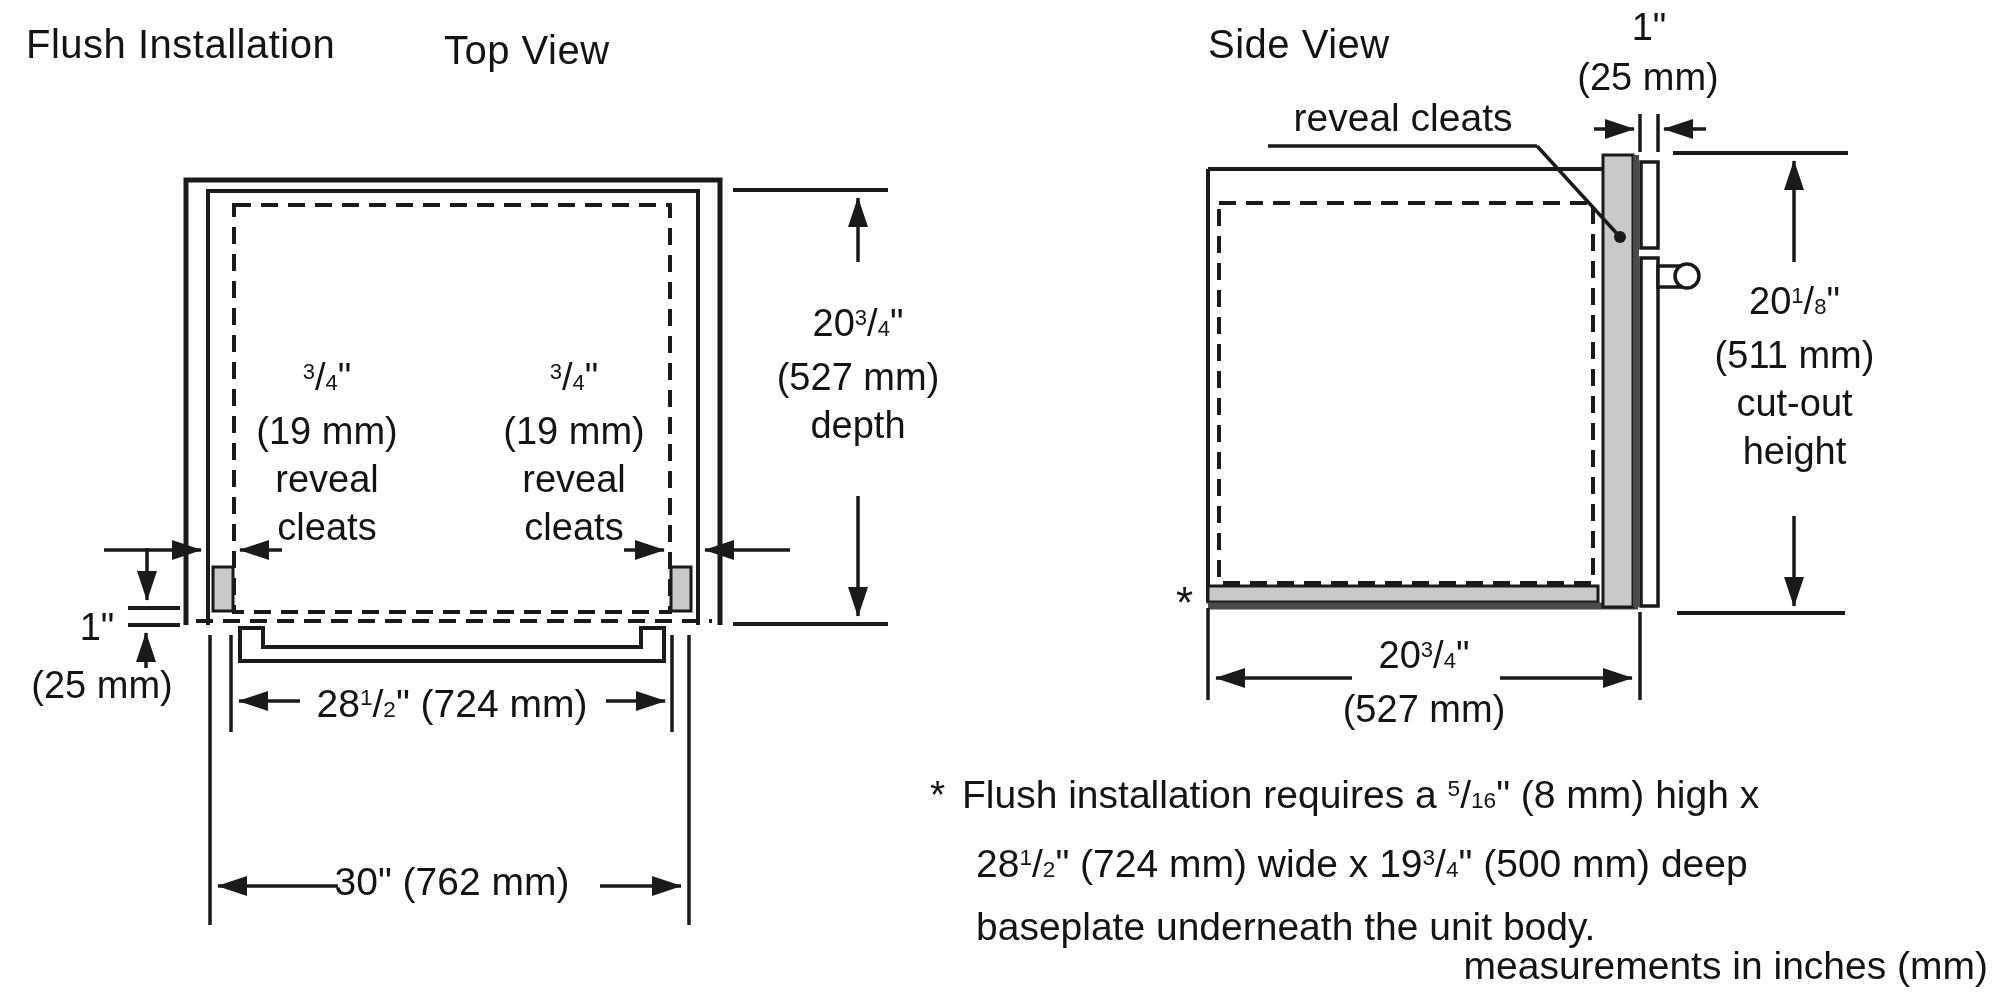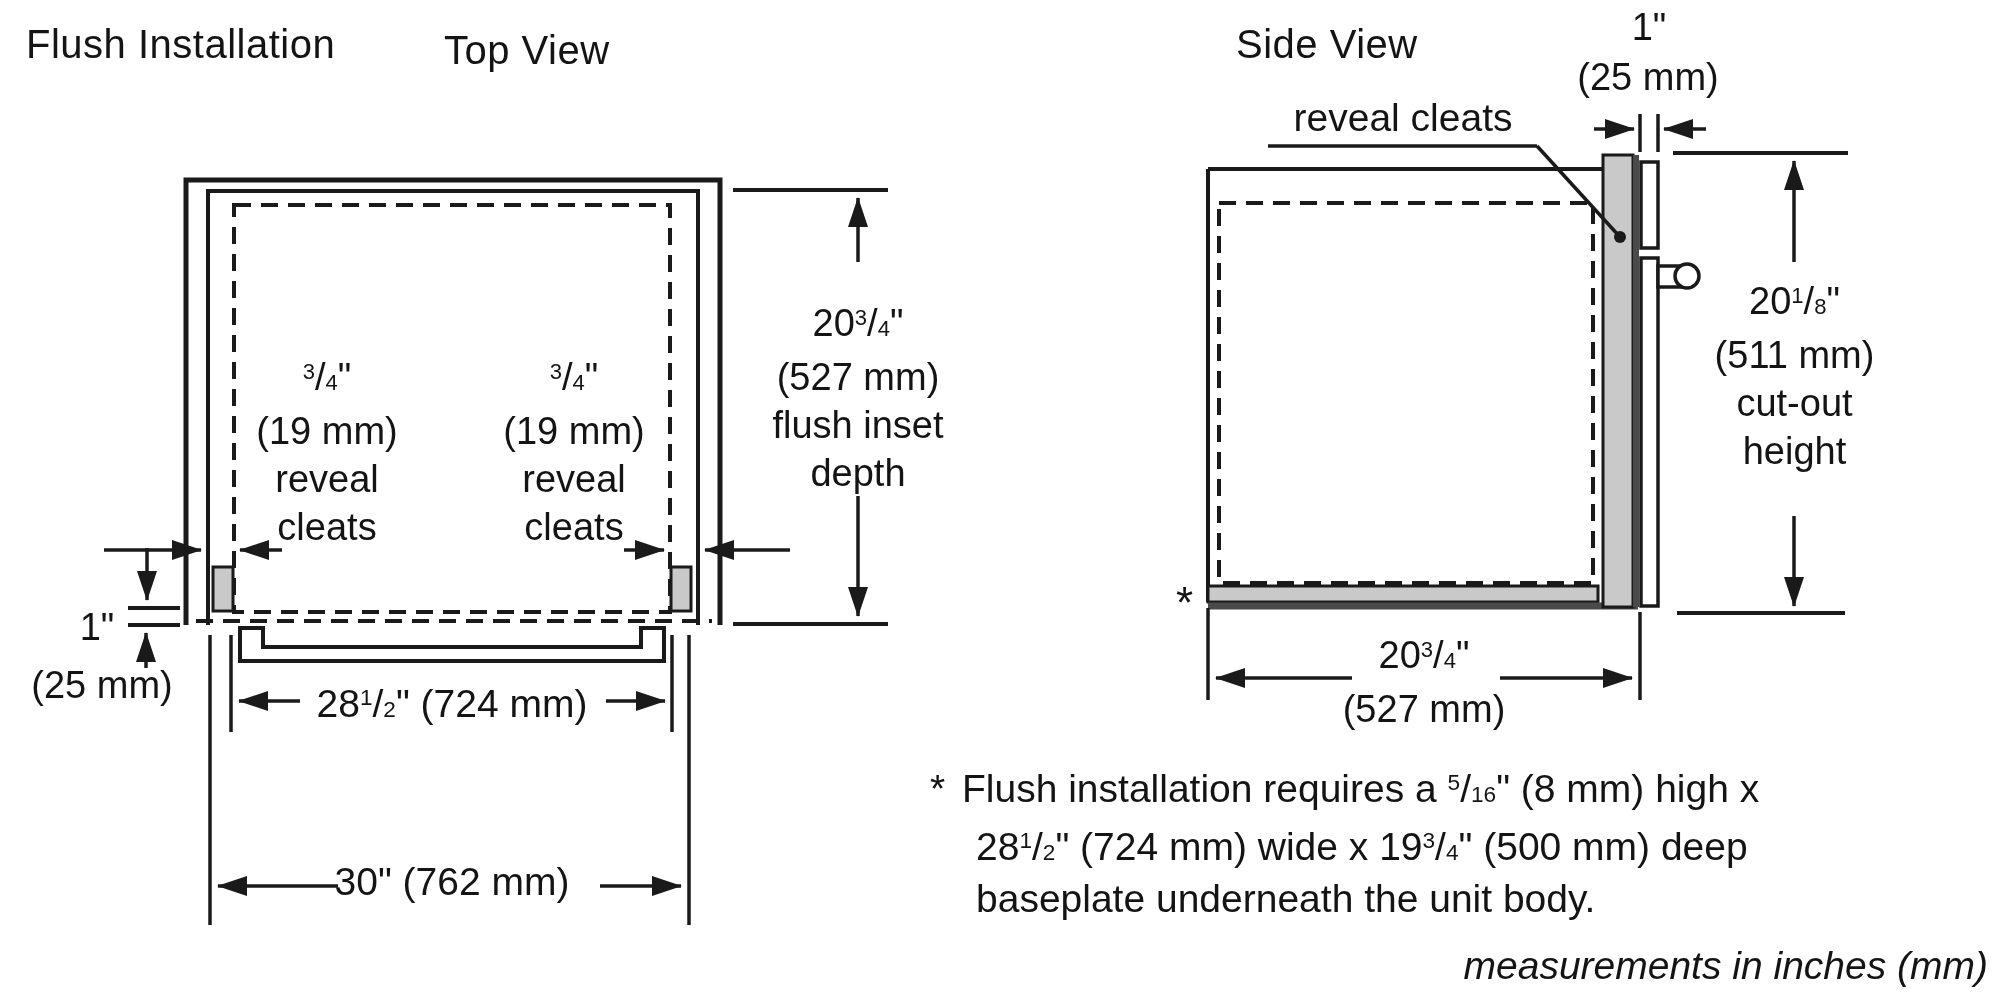--- a/index.html
+++ b/index.html
@@ -13,21 +13,21 @@
   .c{text-align:center;}
   .r{text-align:right;}
   .t-title{font-size:40px;letter-spacing:.5px;}
   .t-dim{font-size:38px;}
   .t-dim-lg{font-size:39px;}
   .lh{line-height:48px;}
   .fn{font-size:0.58em;vertical-align:0.52em;}   
   .fd{font-size:0.58em;}                          
   .block{position:absolute;}
   .block div{text-align:center;}
-  #footnote{font-size:39px;line-height:46px;}
+  #footnote{font-size:39px;line-height:57px;}
   #footnote .indent{padding-left:46px;}
   #footnote .star{display:inline-block;width:32px;}
   .star-side{font-size:44px;}
 </style>
 </head>
 <body>
 
 <div id="canvas">
 
   <svg id="linework" viewBox="0 0 2000 1000" xmlns="http://www.w3.org/2000/svg">
@@ -115,21 +115,21 @@
         <path d="M1208,608 L1208,700" stroke-width="3.5"></path>
         <path d="M1640,612 L1640,700" stroke-width="3.5"></path>
         <path d="M1352,678 L1216,678" stroke-width="3.5" marker-end="url(#ah)"></path>
         <path d="M1500,678 L1632,678" stroke-width="3.5" marker-end="url(#ah)"></path>
       </g>
     </g>
   </svg>
 
   <div class="txt t-title" style="left:26px;top:22px;">Flush Installation</div>
   <div class="txt t-title" style="left:444px;top:28px;">Top View</div>
-  <div class="txt t-title" style="left:1208px;top:22px;margin-left:28px;">Side View</div>
+  <div class="txt t-title" style="left:1208px;top:22px;">Side View</div>
 
   <div class="block t-dim lh" style="left:217px;top:348px;width:220px;">
     <div><span class="fn">3</span><span>/</span><span class="fd">4</span><span>"</span></div>
     <div>(19 mm)</div>
     <div>reveal</div>
     <div>cleats</div>
   </div>
 
   <div class="block t-dim lh" style="left:464px;top:348px;width:220px;">
     <div><span class="fn">3</span><span>/</span><span class="fd">4</span><span>"</span></div>
@@ -141,21 +141,20 @@
   <div class="txt t-dim c" style="left:68px;top:606px;width:58px;">1"</div>
   <div class="txt t-dim c" style="left:12px;top:664px;width:180px;">(25 mm)</div>
 
   <div class="txt t-dim-lg c" style="left:262px;top:682px;width:380px;"><span>28</span><span class="fn">1</span><span>/</span><span class="fd">2</span><span>" (724 mm)</span></div>
 
   <div class="txt t-dim-lg c" style="left:272px;top:860px;width:360px;">30" (762 mm)</div>
 
   <div class="block t-dim lh" style="left:738px;top:294px;width:240px;">
     <div><span>20</span><span class="fn">3</span><span>/</span><span class="fd">4</span><span>"</span></div>
     <div>(527 mm)</div>
-    <div>flush inset</div>
     <div>depth</div>
   </div>
 
   <div class="txt t-dim-lg c" style="left:1262px;top:96px;width:282px;">reveal cleats</div>
 
   <div class="txt t-dim c" style="left:1616px;top:6px;width:66px;">1"</div>
   <div class="txt t-dim c" style="left:1558px;top:56px;width:180px;">(25 mm)</div>
 
   <div class="block t-dim lh" style="left:1672px;top:272px;width:245px;">
     <div><span>20</span><span class="fn">1</span><span>/</span><span class="fd">8</span><span>"</span></div>
@@ -168,15 +167,15 @@
 
   <div class="txt t-dim c" style="left:1324px;top:634px;width:200px;"><span>20</span><span class="fn">3</span><span>/</span><span class="fd">4</span><span>"</span></div>
   <div class="txt t-dim c" style="left:1319px;top:688px;width:210px;">(527 mm)</div>
 
   <div id="footnote" class="txt" style="left:930px;top:760px;">
     <div><span class="star">*</span><span>Flush installation requires a </span><span class="fn">5</span><span>/</span><span class="fd">16</span><span>" (8 mm) high x</span></div>
     <div class="indent"><span>28</span><span class="fn">1</span><span>/</span><span class="fd">2</span><span>" (724 mm) wide x 19</span><span class="fn">3</span><span>/</span><span class="fd">4</span><span>" (500 mm) deep</span></div>
     <div class="indent">baseplate underneath the unit body.</div>
   </div>
 
-  <div class="txt t-dim-lg r" style="left:1380px;top:944px;width:608px;font-style:italic;">measurements in inches (mm)</div>
+  <div class="txt t-dim-lg r" style="left:1380px;top:944px;width:608px;">measurements in inches (mm)</div>
 
 </div>
 
 </body></html>

